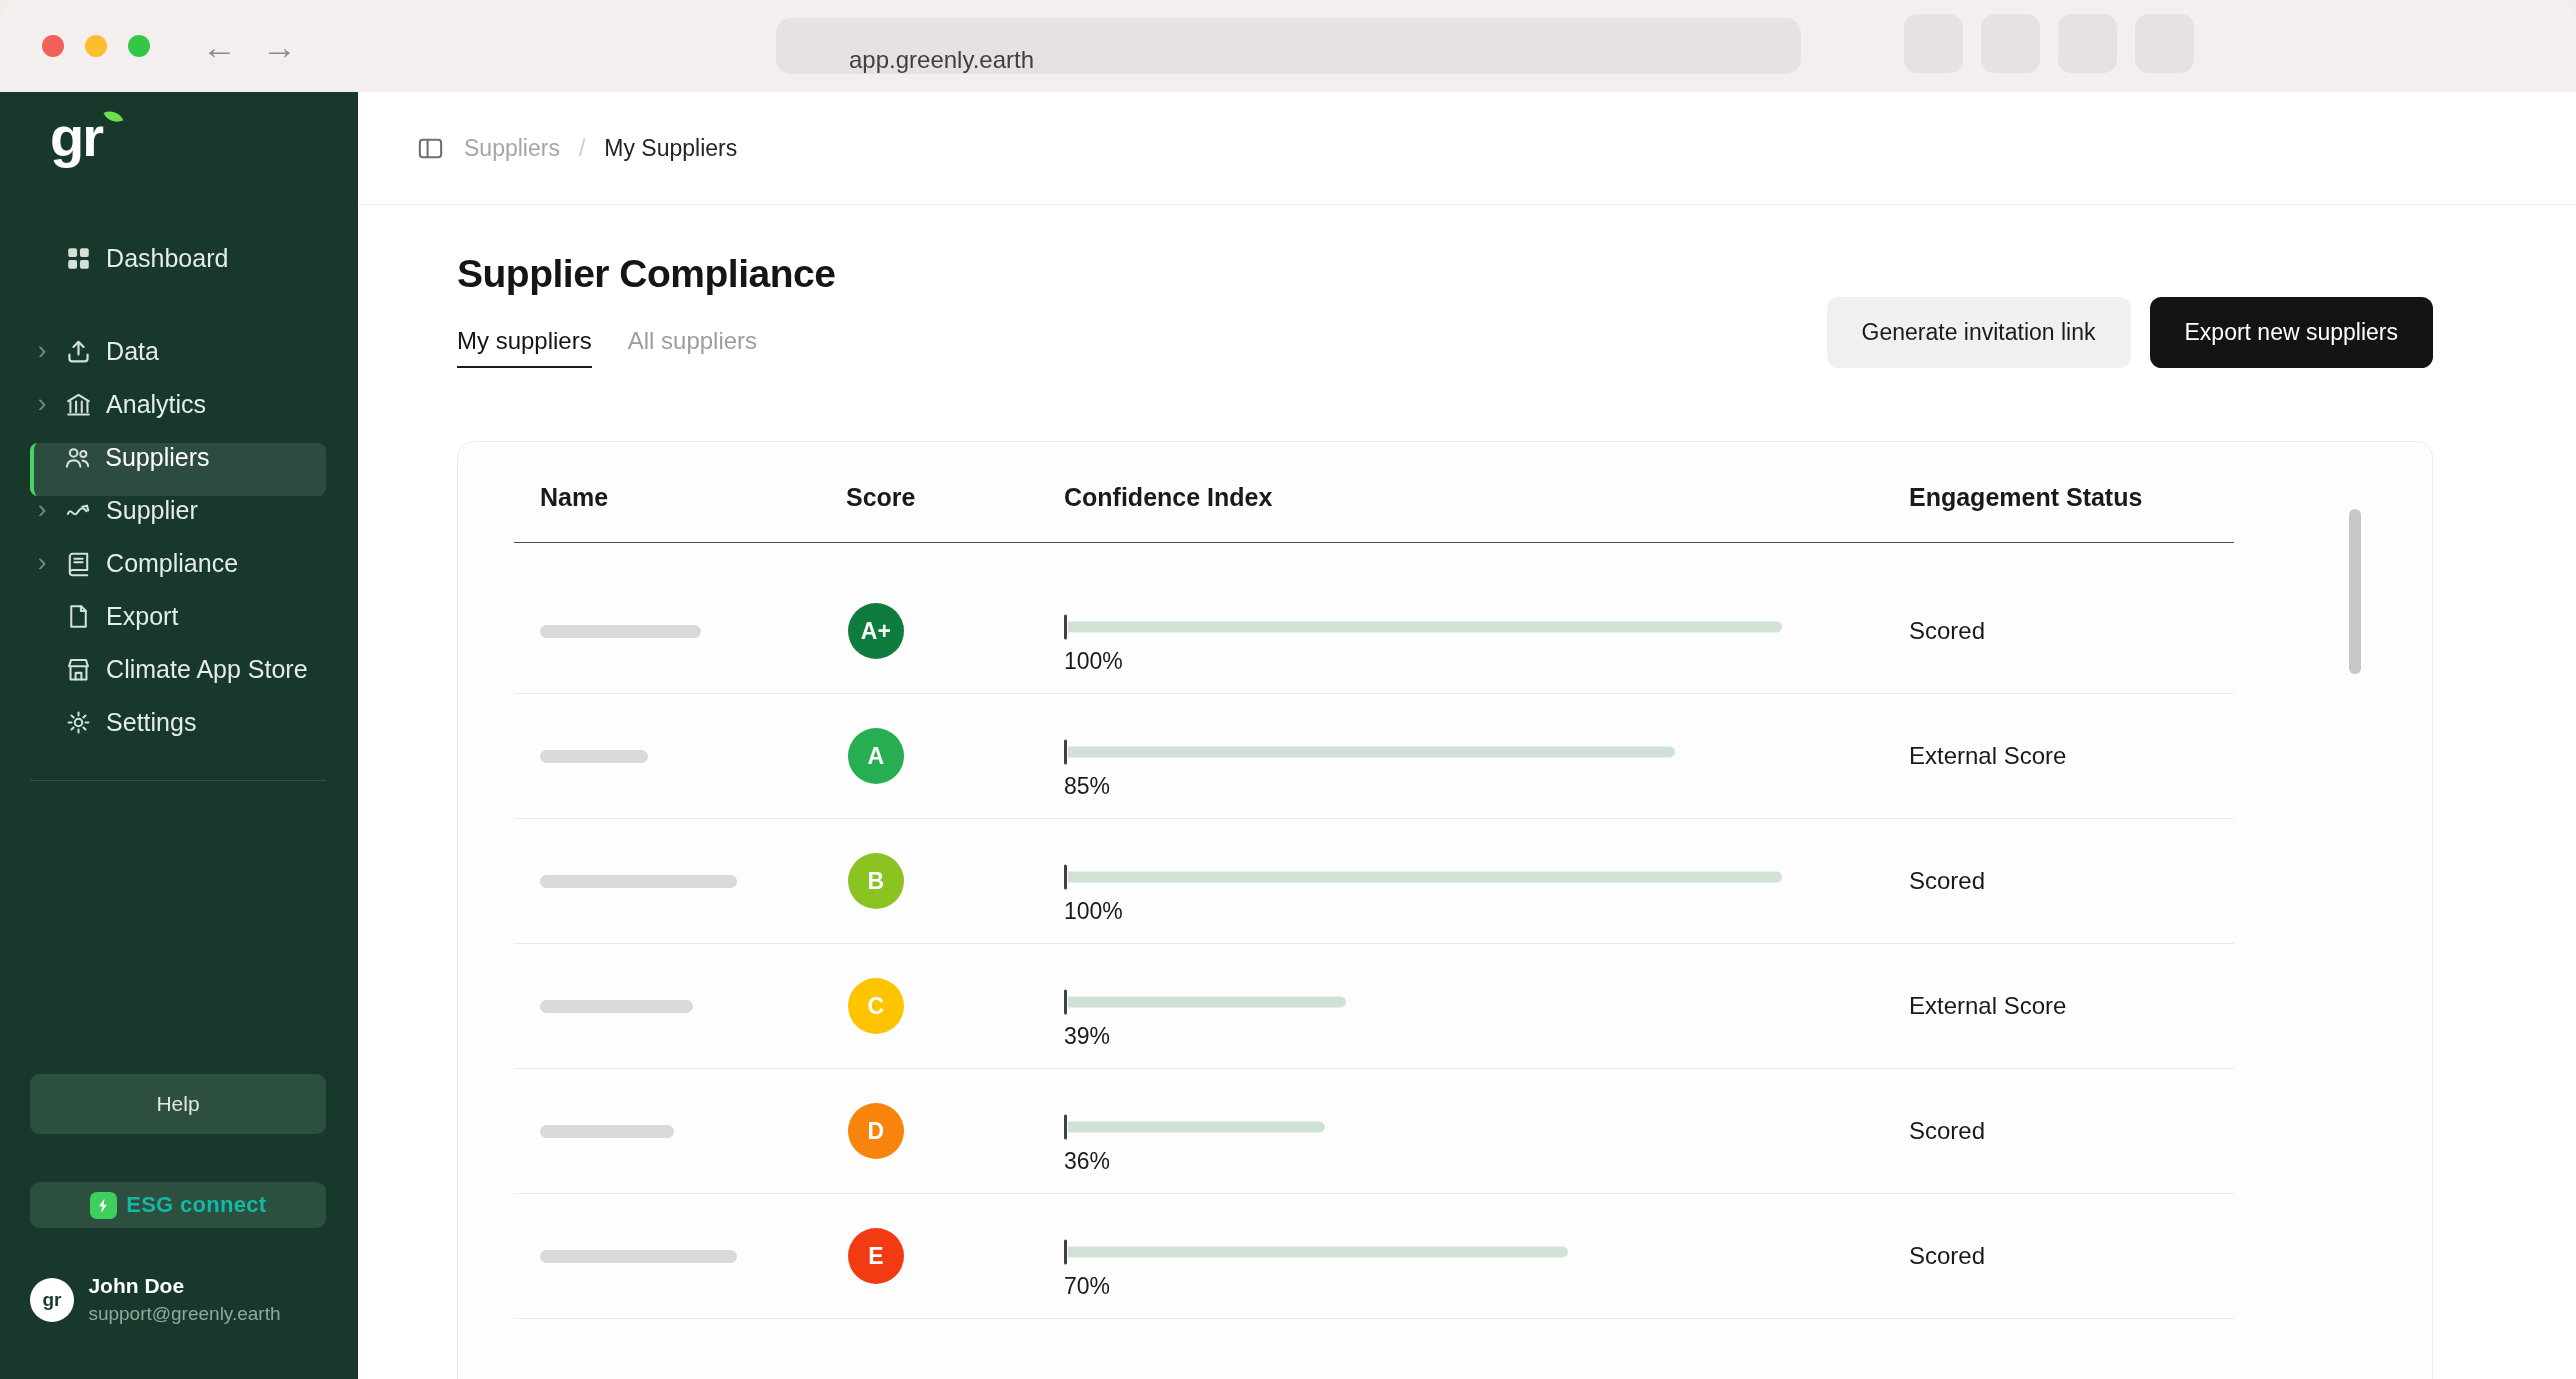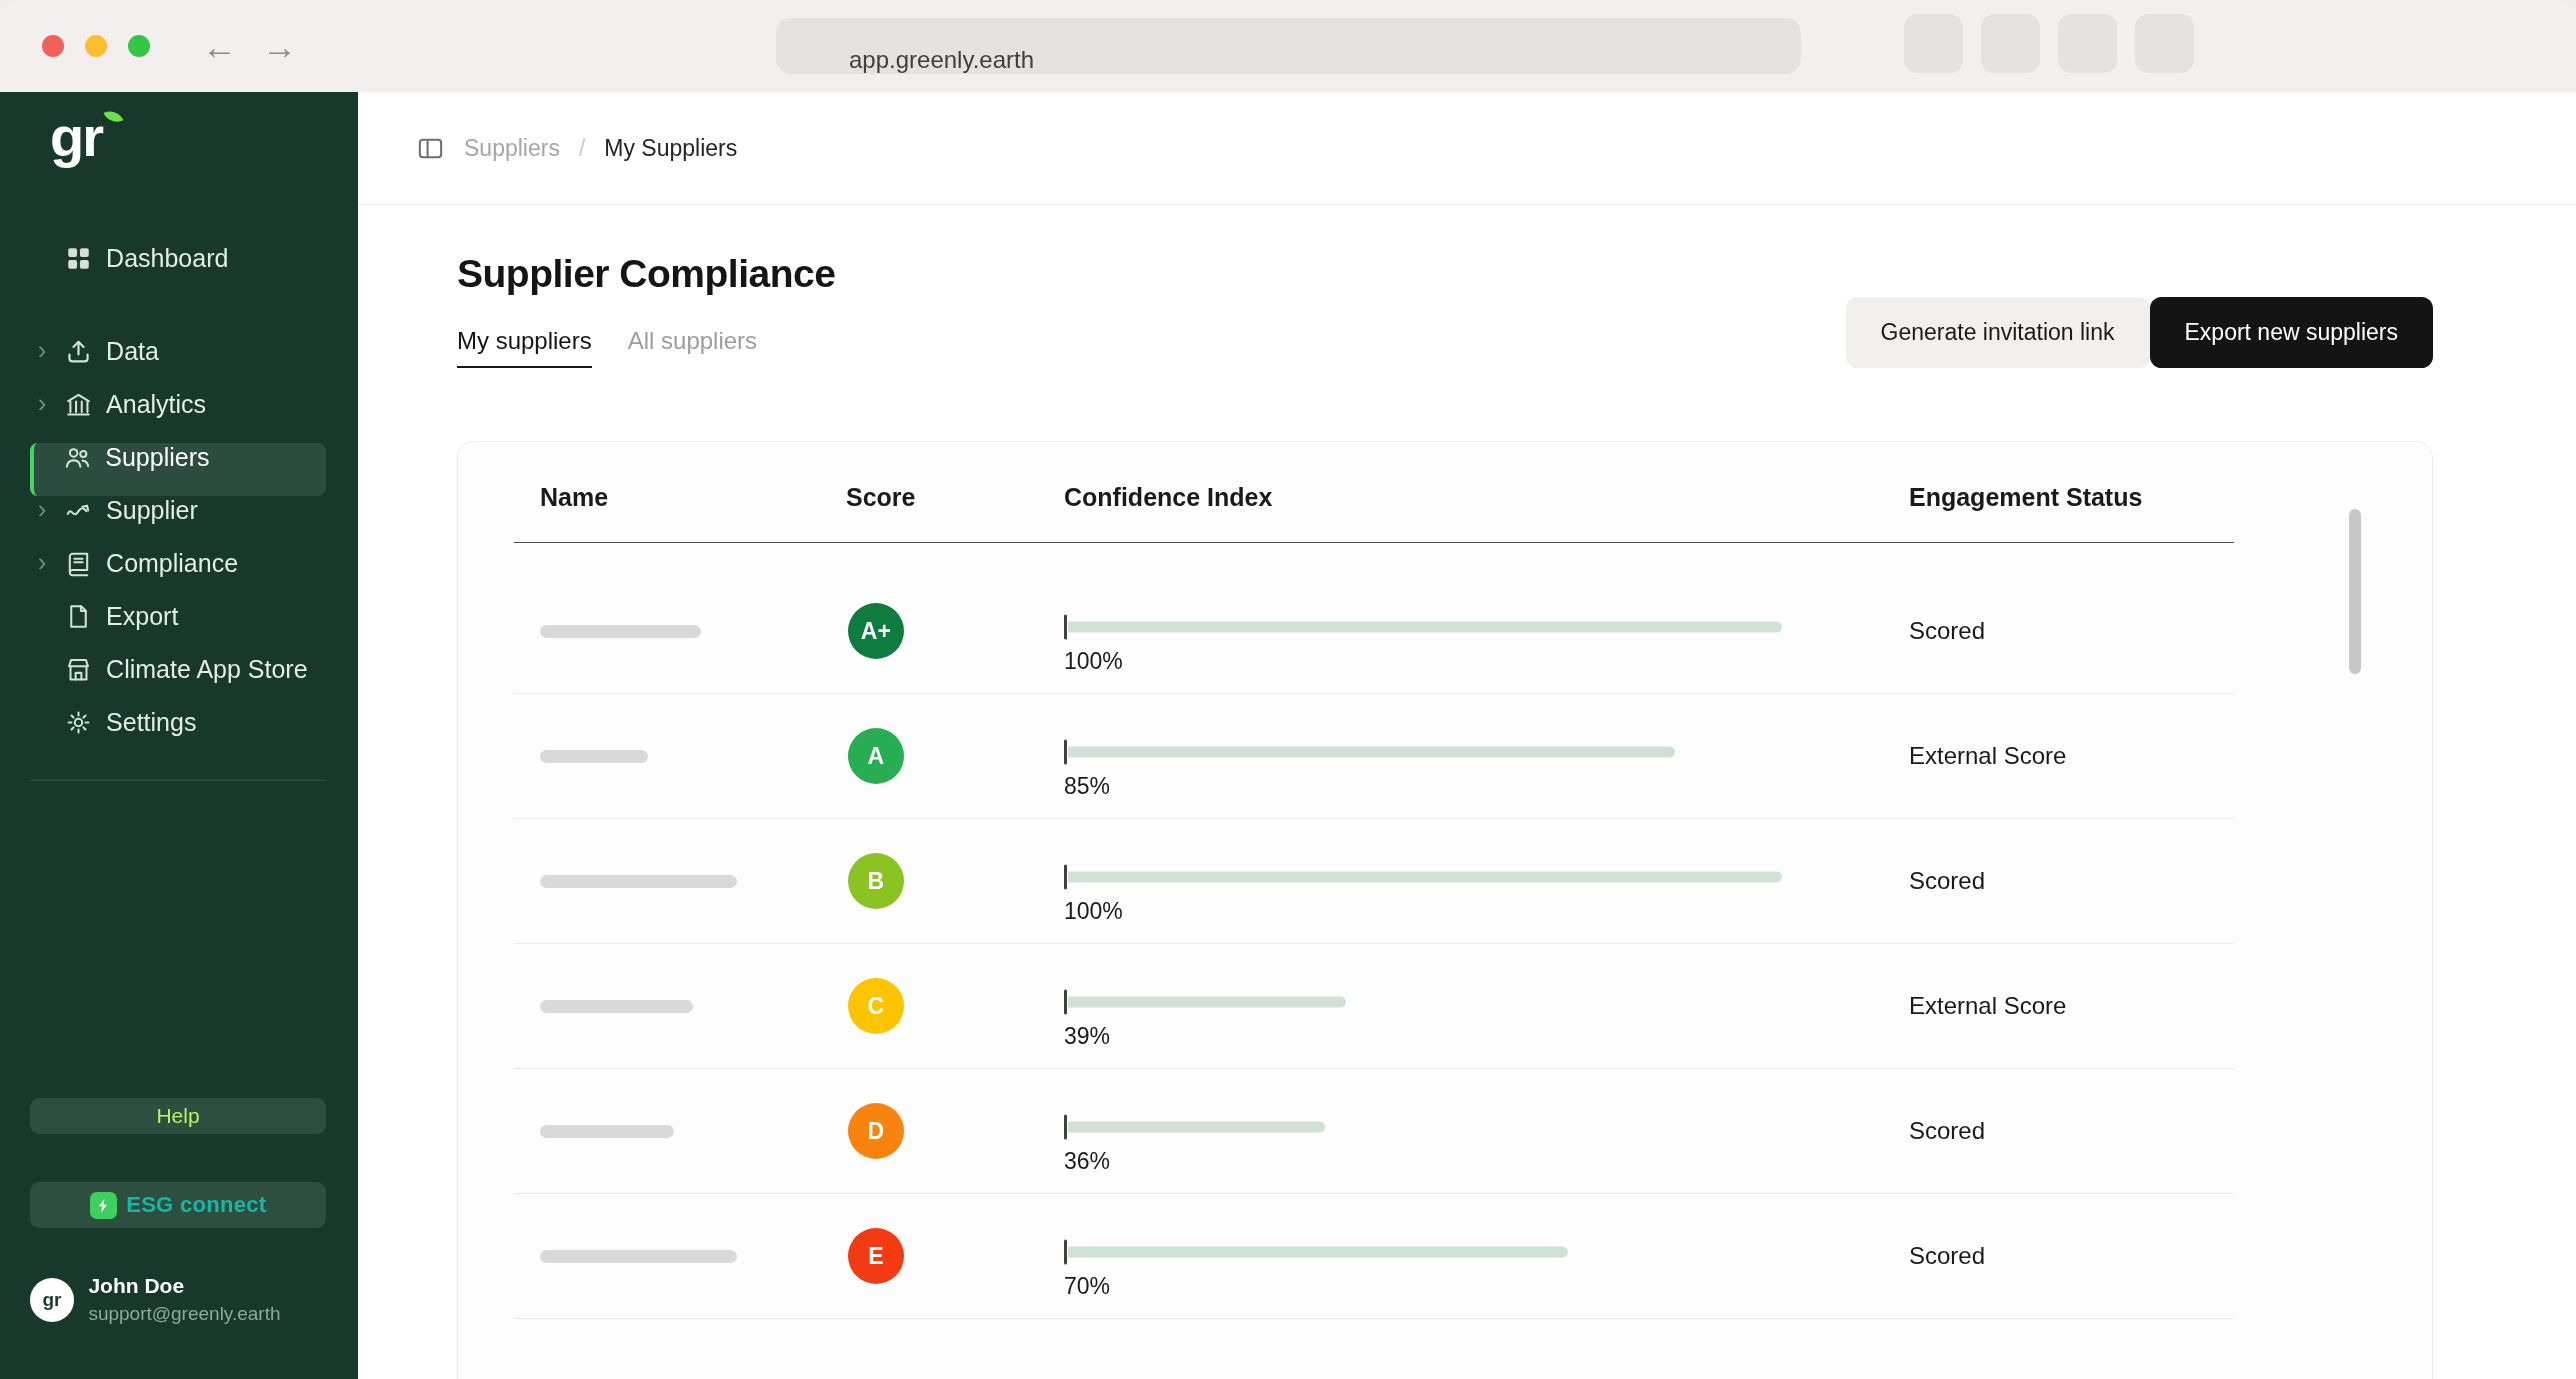--- a/index.html
+++ b/index.html
@@ -31,21 +31,21 @@
   .nav-item:first-of-type{margin-bottom:40px}
   .nav-item.active{background:#2b4c3e;padding-left:2.9px;border-left:4.8px solid #45d465}
   .chev{width:26px;font-size:26px;line-height:1;color:rgba(226,237,230,.45);visibility:hidden}
   .chev::before{content:"\203A"}
   .nav-item.expandable .chev{visibility:visible}
   .nav-icon{width:29px;height:29px;color:#d4e1d8;flex:0 0 29px}
   .nav-label{margin-left:13.4px;font-size:25px;color:#e4ede7;white-space:nowrap}
   .nav-item.active .nav-label{color:#fff;font-weight:500}
   .nav-divider{margin:19px 32px 0 30px;border-top:1px solid rgba(255,255,255,.13)}
   .sidebar-bottom{position:absolute;left:0;right:0;bottom:0;padding:0 32px 54px 30px}
-  .help-btn{display:block;width:100%;height:36px;border:none;border-radius:9.6px;background:#2c4f3f;color:#bef264;font-size:21px;font-family:inherit;margin-bottom:48px;cursor:pointer}
+  .help-btn{display:block;width:100%;height:60px;border:none;border-radius:9.6px;background:#2c4f3f;color:#e5e5e5;font-size:21px;font-family:inherit;margin-bottom:48px;cursor:pointer}
   .esg-badge{height:46px;border-radius:9.6px;background:#2c4f3f;display:flex;align-items:center;justify-content:center;gap:9.6px;margin-bottom:46px;cursor:pointer}
   .esg-icon{width:27px;height:27px;border-radius:6.7px;background:#3ecf5e;display:flex;align-items:center;justify-content:center}
   .esg-icon svg{width:17px;height:17px}
   .esg-label{color:#14b8a6;font-size:22px;font-weight:700;letter-spacing:0.3px}
   .user-row{display:flex;align-items:center;gap:14.4px;cursor:pointer}
   .avatar{width:44px;height:44px;border-radius:50%;background:#fff;color:#1b3c2e;font-weight:700;font-size:19px;display:flex;align-items:center;justify-content:center;flex:0 0 44px}
   .user-name{font-size:21px;font-weight:600;color:#fff}
   .user-email{font-size:19px;color:#93a89c;margin-top:4.8px}
 
   
@@ -54,21 +54,21 @@
   .bc-icon{width:29px;height:29px;cursor:pointer}
   .bc-section{color:#a6a6a6;cursor:pointer}
   .bc-sep{color:#cccccc}
   .bc-current{color:#242424}
   .content{padding:0 143px 0 99px}
   .page-header{margin-top:46px;display:flex;justify-content:space-between;align-items:flex-end}
   .page-title{font-size:39px;font-weight:700;color:#151515;letter-spacing:-0.5px;line-height:1.2}
   .tabs{margin-top:29px;display:flex;gap:36px}
   .tab{font-size:24px;padding-bottom:11.5px;border-bottom:2.9px solid transparent;color:#9d9d9d;cursor:pointer;white-space:nowrap}
   .tab.active{color:#151515;font-weight:500;border-bottom-color:#1a1a1a}
-  .actions{display:flex;}
+  .actions{display:flex;gap:19px}
   .btn{height:71px;border:none;border-radius:11.5px;padding:0 35px;font-size:23px;font-family:inherit;display:inline-flex;align-items:center;font-weight:500;cursor:pointer;white-space:nowrap}
   .btn.secondary{background:#f1f0ef;color:#1a1a1a}
   .btn.primary{background:#141414;color:#fff}
 
   
   .card{margin-top:73px;background:#fdfdfd;border:1px solid #ececec;border-radius:17px;height:1016px;overflow:hidden}
   .thead,.trow{display:grid;grid-template-columns:306px 218px 845px 1fr;align-items:center;margin:0 198px 0 56px;padding-left:26px}
   .thead{height:101px;padding-top:9.6px;border-bottom:1.9px solid #4c4c4c;font-size:25px;font-weight:700;color:#1a1a1a}
   .tbody{padding-top:26px}
   .trow{height:125px;border-bottom:1px solid #eaeaea}

